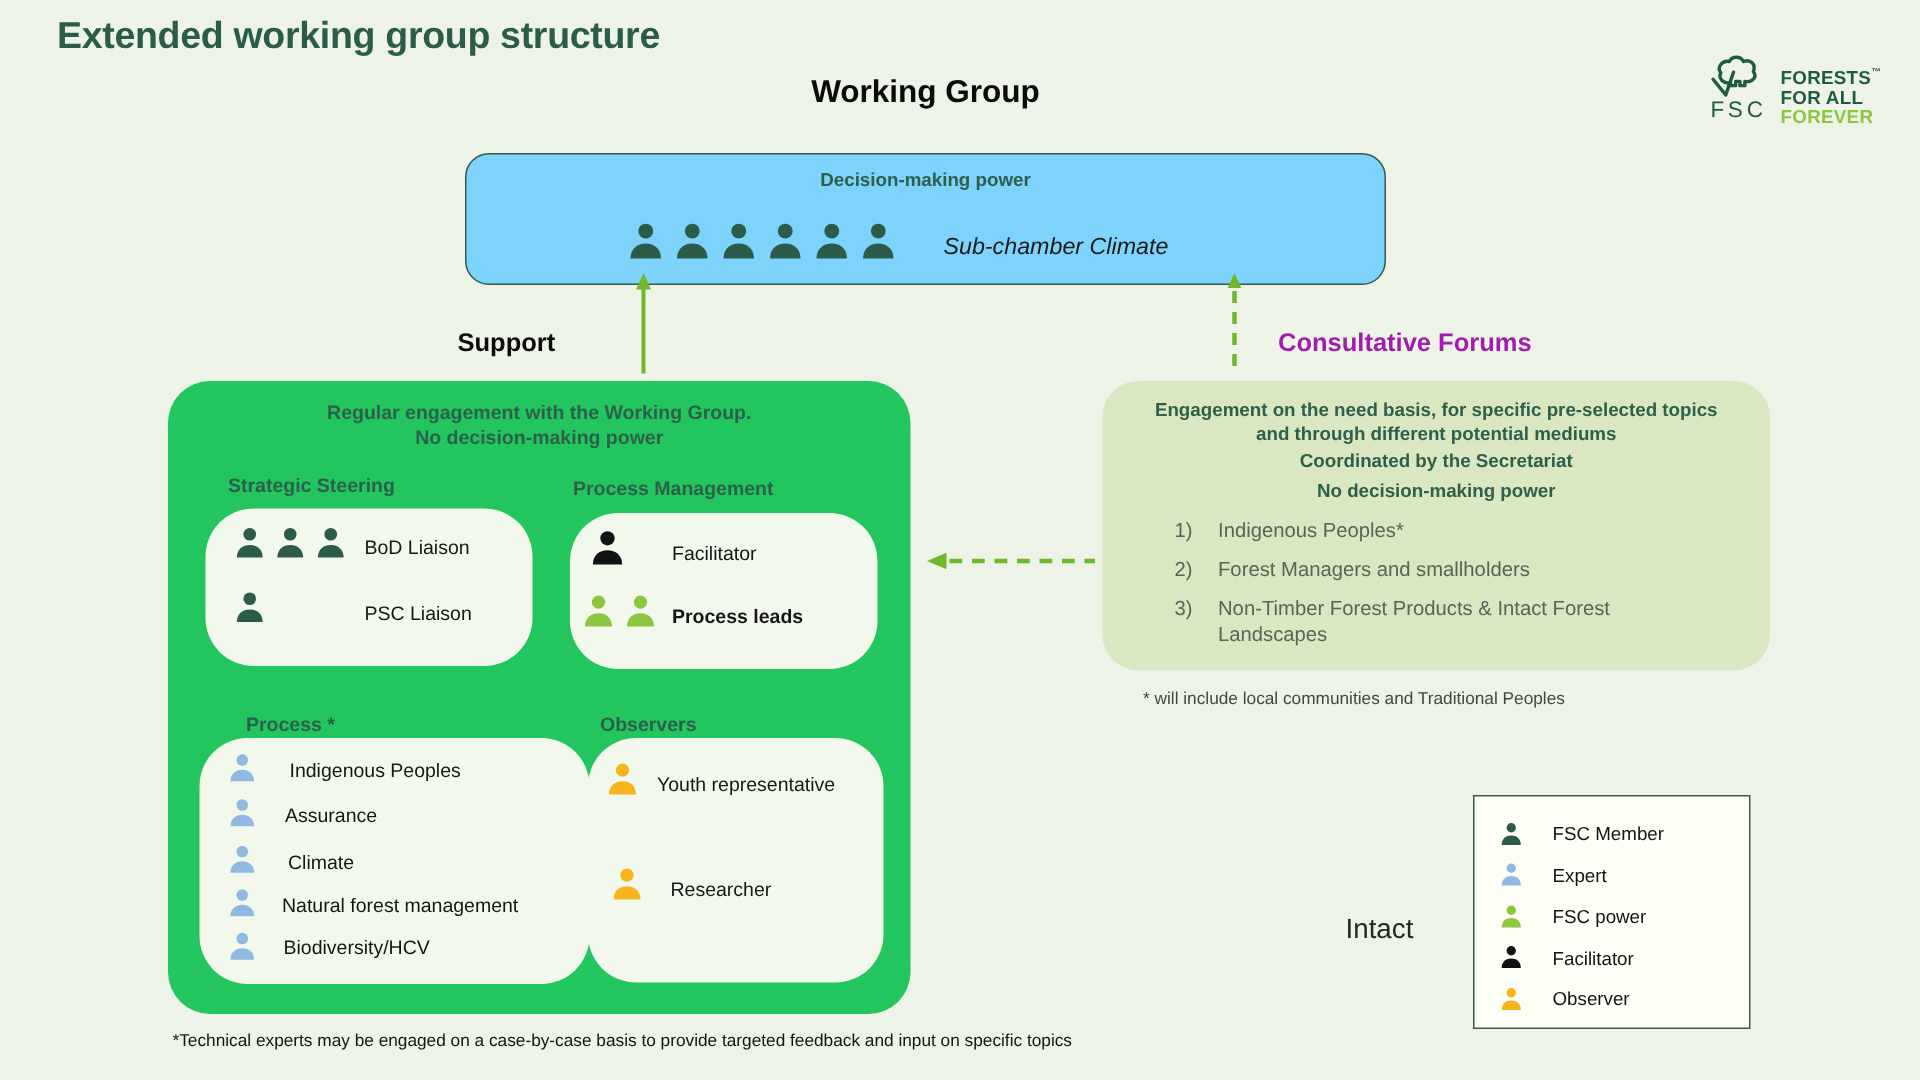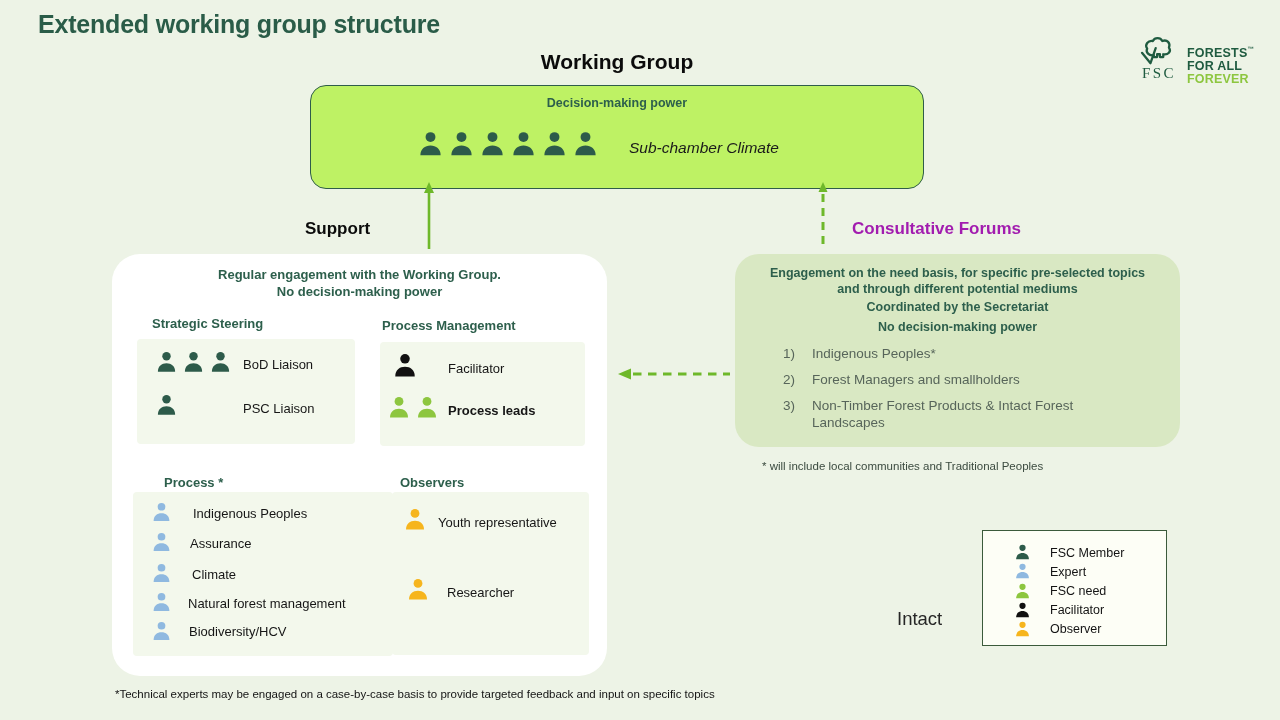--- a/index.html
+++ b/index.html
@@ -6,57 +6,57 @@
   html,body { width:1280px; height:720px; }
   body { font-family:"Liberation Sans", sans-serif; background:#edf3e6; position:relative; overflow:hidden; }
 
   .abs { position:absolute; }
 
   
   .slide-title { left:38px; top:10px; font-size:25px; font-weight:bold; color:#2a5c48; letter-spacing:-0.2px; }
 
   .fsc-logo { left:1138px; top:33px; display:flex; align-items:flex-start; }
   .fsc-logo .mark { display:flex; flex-direction:column; align-items:center; }
-  .fsc-acronym { font-family:Liberation Serif, serif; font-size:15px; letter-spacing:2.5px; color:#1f5b40; margin-top:-2px; }
+  .fsc-acronym { font-family:Liberation Sans, sans-serif; font-size:15px; letter-spacing:2.5px; color:#1f5b40; margin-top:-2px; }
   .wordmark { margin-left:7px; margin-top:9px; font-size:12.5px; font-weight:bold; line-height:13px; color:#1f5b40; letter-spacing:0.2px; }
   .wordmark .forever { color:#8dc63f; }
   .wordmark sup { font-size:6.5px; vertical-align:6px; }
 
   
   .wg-heading { left:310px; top:50px; width:614px; text-align:center; font-size:21px; font-weight:bold; color:#0b0b0b; }
-  .wg-box { left:310px; top:85px; width:614px; height:104px; background:#bef264; border:1.5px solid #2f5d4a; border-radius:16px; }
+  .wg-box { left:310px; top:102px; width:614px; height:88px; background:#7dd3fc; border:1.5px solid #2f5d4a; border-radius:16px; }
   .wg-power { position:absolute; left:0; top:10px; width:100%; text-align:center; font-size:12.5px; font-weight:bold; color:#2d5f4c; }
   .wg-members { position:absolute; left:106px; top:45px; display:flex; gap:5px; }
   .wg-member-label { position:absolute; left:318px; top:53px; font-style:italic; font-size:15.5px; color:#1b1b1b; }
 
   
   .support-label { left:305px; top:219px; font-size:17px; font-weight:bold; color:#0b0b0b; }
   .cf-label { left:852px; top:219px; font-size:17px; font-weight:bold; color:#a21caf; }
 
   
-  .left-box { left:112px; top:254px; width:495px; height:422px; background:#ffffff; border-radius:28px; }
+  .left-box { left:112px; top:254px; width:495px; height:422px; background:#22c55e; border-radius:28px; }
   .left-header { position:absolute; left:0; top:12px; width:100%; text-align:center; font-size:13px; font-weight:bold; color:#2d5f4c; line-height:17px; }
   .group-title { position:absolute; font-size:13px; font-weight:bold; color:#2d5f4c; }
-  .inner-box { position:absolute; background:#f3f8ec; border-radius:4px; }
+  .inner-box { position:absolute; background:#f3f8ec; border-radius:32px; }
   .row-label { position:absolute; font-size:13px; color:#161616; white-space:nowrap; }
   .icon-row { position:absolute; display:flex; gap:4px; }
 
   .right-box { left:735px; top:254px; width:445px; height:193px; background:#d9e8c3; border-radius:24px; }
   .rb-header { position:absolute; left:0; top:11px; width:100%; text-align:center; font-size:12.5px; font-weight:bold; color:#2d5f4c; line-height:16px; }
   .rb-line3 { position:absolute; left:0; top:46px; width:100%; text-align:center; font-size:12.5px; font-weight:bold; color:#2d5f4c; }
   .rb-line4 { position:absolute; left:0; top:66px; width:100%; text-align:center; font-size:12.5px; font-weight:bold; color:#2d5f4c; }
   .rb-list { position:absolute; left:48px; top:91px; }
   .rb-item { display:flex; margin-bottom:9px; font-size:13.5px; color:#57655a; line-height:17px; }
   .rb-item .num { width:29px; flex:none; }
   .rb-item .txt { width:310px; }
   .rb-footnote { left:762px; top:460px; font-size:11.5px; color:#3c4b40; }
 
   
   .legend-label { left:897px; top:608px; font-size:18.5px; color:#262626; }
-  .legend-box { left:982px; top:530px; width:185px; height:116px; background:#fdfef6; border:1.5px solid #3b5a3b; padding:12px 6px 6px 31px; display:flex; flex-direction:column; justify-content:space-between; }
+  .legend-box { left:982px; top:530px; width:185px; height:156px; background:#fdfef6; border:1.5px solid #3b5a3b; padding:12px 6px 6px 16px; display:flex; flex-direction:column; justify-content:space-between; }
   .legend-row { display:flex; align-items:center; height:26px; }
   .legend-row .lbl { margin-left:19px; font-size:12.5px; color:#141414; }
 
   .page-footnote { left:115px; top:688px; font-size:11.5px; color:#141414; }
 
   
   .p { display:block; }
   .p-dg { fill:#2d5b4a; }
   .p-bl { fill:#8fb9e0; }
   .p-lg { fill:#8dc63f; }
@@ -270,21 +270,21 @@
   <div class="legend-row">
     <svg class="p p-bl" width="17" height="17">
         <use href="#person"></use>
       </svg>
     <span class="lbl">Expert</span>
   </div>
   <div class="legend-row">
     <svg class="p p-lg" width="17" height="17">
         <use href="#person"></use>
       </svg>
-    <span class="lbl">FSC need</span>
+    <span class="lbl">FSC power</span>
   </div>
   <div class="legend-row">
     <svg class="p p-bk" width="17" height="17">
         <use href="#person"></use>
       </svg>
     <span class="lbl">Facilitator</span>
   </div>
   <div class="legend-row">
     <svg class="p p-or" width="17" height="17">
         <use href="#person"></use>

